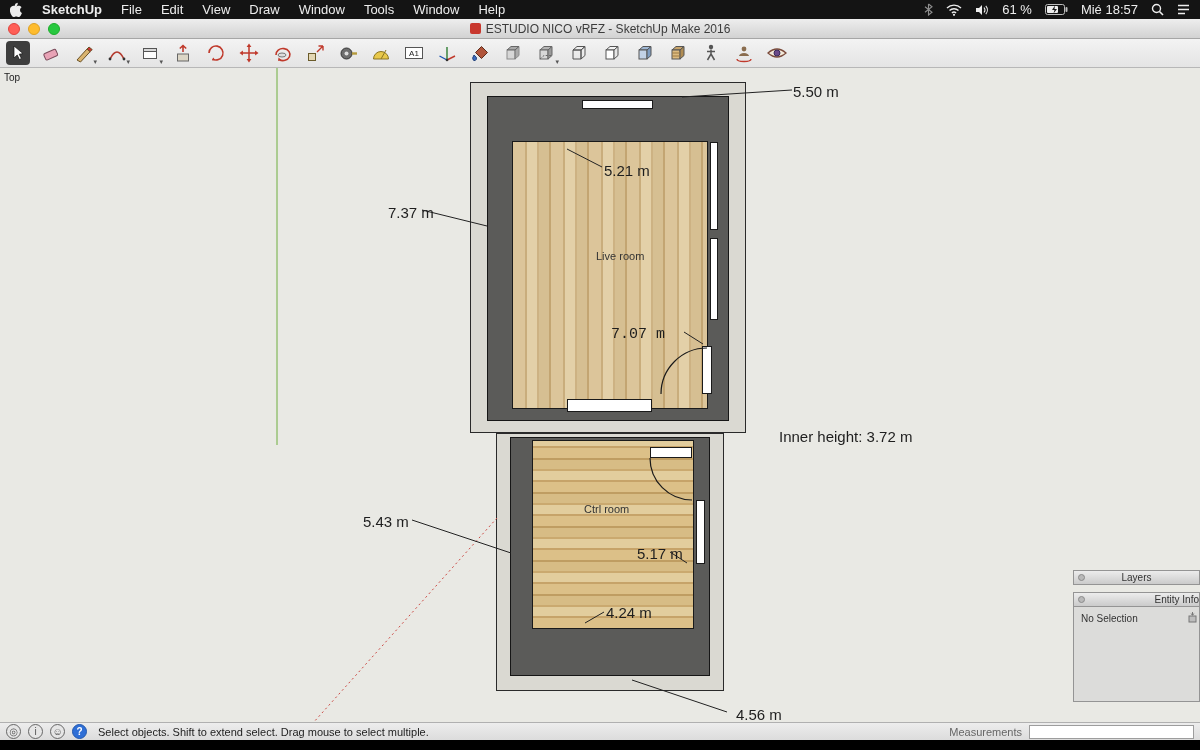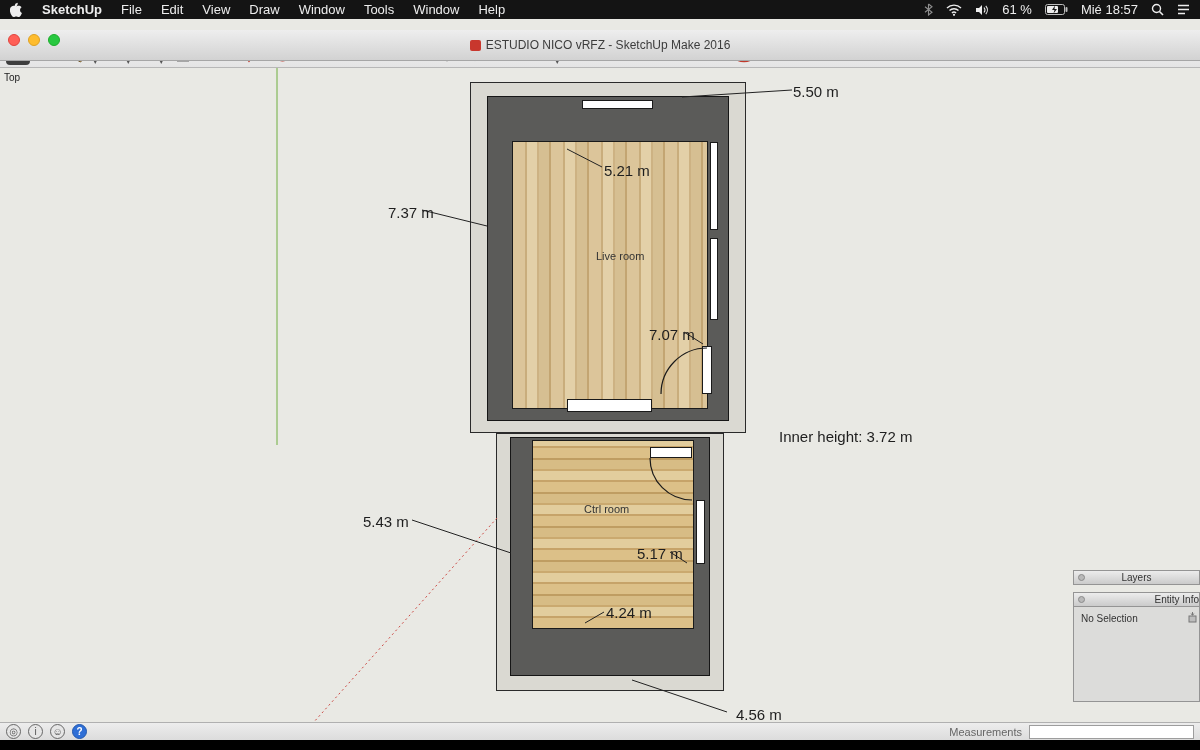--- a/index.html
+++ b/index.html
@@ -9,21 +9,21 @@
   
   .menubar { position:absolute; left:0; top:0; width:1200px; height:19px; background:#141414;
              display:flex; align-items:center; padding:0 10px; color:#ededed; font-size:13px; z-index:20; }
   .menubar .mitem { margin-right:19px; white-space:nowrap; }
   .menubar .app-name { font-weight:700; }
   .menubar .spacer { flex:1; }
   .menubar .right { display:flex; align-items:center; gap:13px; }
   .menubar svg { display:block; }
 
   
-  .titlebar { position:absolute; left:0; top:30px; width:1200px; height:31px;
+  .titlebar { position:absolute; left:0; top:19px; width:1200px; height:20px;
               background:linear-gradient(#eeeeee,#d2d2d2); border-bottom:1px solid #a6a6a6;
               display:flex; align-items:center; justify-content:center; z-index:19; }
   .tl { position:absolute; top:4px; width:12px; height:12px; border-radius:50%; }
   .tl.red { left:8px; background:#ff5f57; border:1px solid #e0443e; }
   .tl.yellow { left:28px; background:#febc2e; border:1px solid #dea123; }
   .tl.green { left:48px; background:#28c840; border:1px solid #1dad2b; }
   .title-wrap { display:flex; align-items:center; gap:5px; font-size:12px; color:#3c3c3c; }
   .doc-icon { width:11px; height:11px; background:#c8372d; border-radius:2px; display:inline-block; }
 
   
@@ -334,21 +334,21 @@
       <line x1="727" y1="712" x2="632" y2="680"></line>
     </g>
   </svg>
 
   <div class="labels-layer">
     <div class="view-label">Top</div>
 
     <div class="dim-label" style="left:793px; top:83px;">5.50 m</div>
     <div class="dim-label" style="left:388px; top:204px;">7.37 m</div>
     <div class="dim-label" style="left:604px; top:162px;">5.21 m</div>
-    <div class="dim-label" style="left:649px; top:326px;">7.07 m</div>
+    <div class="dim-label" style="left:611px; top:326px;font-family:Liberation Mono, monospace;">7.07 m</div>
     <div class="room-label" style="left:596px; top:250px;">Live room</div>
 
     <div class="dim-label" style="left:779px; top:428px;">Inner height: 3.72 m</div>
 
     <div class="dim-label" style="left:363px; top:513px;">5.43 m</div>
     <div class="room-label" style="left:584px; top:503px;">Ctrl room</div>
     <div class="dim-label" style="left:637px; top:545px;">5.17 m</div>
     <div class="dim-label" style="left:606px; top:604px;">4.24 m</div>
     <div class="dim-label" style="left:711px; top:706px;margin-left:25px;">4.56 m</div>
   </div>
@@ -369,20 +369,21 @@
         <path d="M5.5 0 V3 M3.8 1.6 L5.5 3 L7.2 1.6" fill="none" stroke="#777"></path>
       </svg>
     </div>
   </div>
 
   <div class="statusbar">
     <span class="sicon">◎</span>
     <span class="sicon">i</span>
     <span class="sicon">☺</span>
     <span class="sicon blue">?</span>
+    <span class="hint">Select objects. Shift to extend select. Drag mouse to select multiple.</span>
     <span class="spacer"></span>
     <span class="meas-label">Measurements</span>
     <input class="meas-input" type="text" value="" style="">
   </div>
 
   <div class="bottom-strip"></div>
 
 </div>
 
 </body></html>

